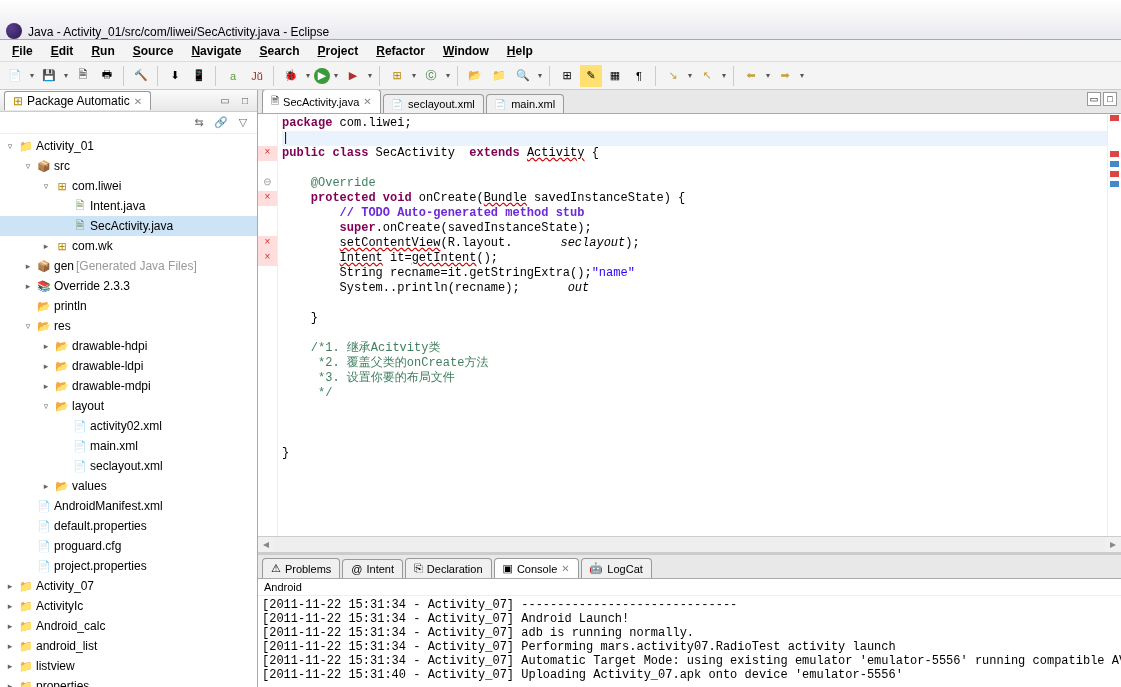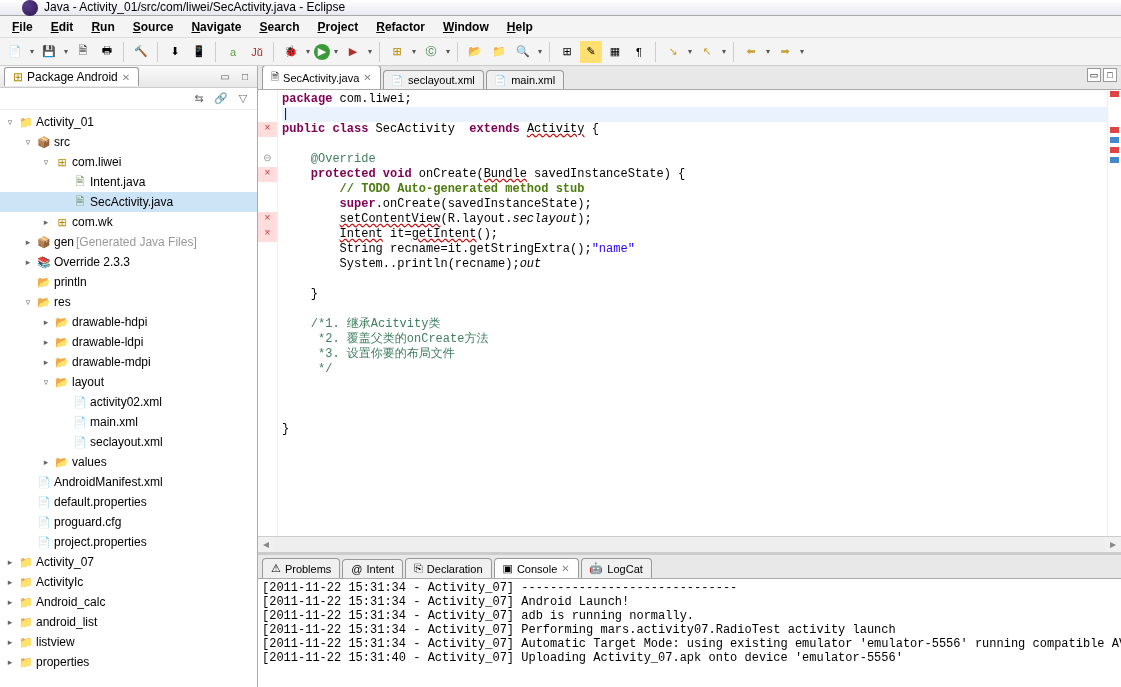--- a/index.html
+++ b/index.html
@@ -1,17 +1,17 @@
 <!DOCTYPE html>
 <html><head>
 <meta charset="utf-8">
 <style>
 * { box-sizing: border-box; margin: 0; padding: 0; }
 body { font-family: "Segoe UI", Tahoma, sans-serif; font-size: 12px; background: #f0f0f0; width: 1121px; height: 687px; overflow: hidden; display: flex; flex-direction: column; }
-.titlebar { background: linear-gradient(#fff, #e8e8f0); border-bottom: 1px solid #aaa; height: 16px; display: flex; align-items: flex-start; padding: 0 22px; gap: 6px; }
+.titlebar { background: linear-gradient(#fff, #e8e8f0); border-bottom: 1px solid #aaa; height: 40px; display: flex; align-items: flex-end; padding: 0 6px; gap: 6px; }
 .titlebar .eclipse-icon { width: 16px; height: 16px; border-radius: 50%; background: radial-gradient(circle at 30% 30%, #5a3c8f, #2a1a4a); }
 .menubar { background: #f4f4f4; height: 22px; display: flex; align-items: center; padding: 0 4px; gap: 2px; border-bottom: 1px solid #ddd; }
 .menubar span { padding: 2px 8px; cursor: default; font-weight: bold; }
 .menubar span u { text-decoration: underline; }
 .toolbar { background: #f4f4f4; height: 28px; display: flex; align-items: center; padding: 2px 4px; gap: 2px; border-bottom: 1px solid #ccc; flex-wrap: nowrap; overflow: hidden; }
 .toolbar .tbtn { width: 22px; height: 22px; display: flex; align-items: center; justify-content: center; border: 1px solid transparent; cursor: pointer; font-size: 11px; }
 .toolbar .tsep { width: 2px; height: 20px; border-left: 1px solid #ccc; margin: 0 3px; }
 .toolbar .dropdown { width: 8px; font-size: 8px; color: #555; }
 .main { flex: 1; display: flex; overflow: hidden; }
 .sidebar { width: 258px; background: #fff; border-right: 1px solid #aaa; display: flex; flex-direction: column; }
@@ -32,23 +32,23 @@
 .editor-tab.active { background: #fff; }
 .editor-tab .close { font-size: 10px; color: #888; }
 .editor-tabs .minmax { position: absolute; right: 4px; top: 2px; display: flex; gap: 2px; }
 .editor-tabs .minmax div { width: 14px; height: 14px; border: 1px solid #999; font-size: 9px; display:flex;align-items:center;justify-content:center; cursor:pointer; background:#fff; }
 .editor-area { flex: 1; background: #fff; display: flex; overflow: hidden; position: relative; }
 .gutter { width: 20px; background: #fff; border-right: 1px solid #eee; padding-top: 2px; }
 .gutter div { height: 15px; font-size: 10px; text-align: center; }
 .code { flex: 1; font-family: Consolas, "Courier New", monospace; font-size: 12px; line-height: 15px; padding: 2px 0 2px 4px; white-space: pre; overflow: auto; }
 .code .kw { color: #7f0055; font-weight: bold; }
 .code .cm { color: #3f7f5f; }
-.code .todo { color: #4d7c0f; font-weight: bold; }
+.code .todo { color: #6d28d9; font-weight: bold; }
 .code .str { color: #2a00ff; }
-.code .it { font-style: italic; }
+.code .it { font-style: italic; margin-left: 48px; }
 .code .err { text-decoration: underline wavy #cc0000; }
 .code .cursor-line { background: #eaf2fd; display: inline-block; width: 100%; }
 .ruler { width: 14px; background: #fff; border-left: 1px solid #eee; }
 .ruler div { height: 6px; margin: 1px 2px; }
 .hscroll { height: 16px; background: #f0f0f0; border-top: 1px solid #ccc; display:flex; }
 .hscroll .track { flex:1; background:#eee; position:relative; }
 .bottom-panel { height: 135px; border-top: 3px solid #ccc; background: #fff; display: flex; flex-direction: column; }
 .bottom-tabs { height: 24px; background: #e8e8e8; display: flex; align-items: flex-end; padding: 0 4px; border-bottom: 1px solid #aaa; }
 .bottom-tab { background: #f0f0f0; border: 1px solid #999; border-bottom: none; border-radius: 4px 4px 0 0; padding: 3px 8px; display: flex; align-items: center; gap: 4px; font-size: 11px; margin-right: 2px; cursor: pointer; }
 .bottom-tab.active { background: #fff; }
@@ -125,21 +125,21 @@
   <div class="tbtn" style="color:#c9a030">➡</div>
     <div class="tbtn dropdown">▾</div>
 </div>
 
 <div class="main">
 
   <div class="sidebar">
     <div class="view-header">
       <div class="vtab">
         <span style="color:#b58900">⊞</span>
-        <span>Package Android</span>
+        <span>Package Automatic</span>
         <span style="font-size:10px;color:#888">✕</span>
       </div>
       <div class="spacer"></div>
       <div class="vbtn">▭</div>
       <div class="vbtn">□</div>
     </div>
     <div class="view-toolbar">
       <div class="vt">⇆</div>
       <div class="vt">🔗</div>
       <div class="vt">▽</div>
@@ -367,20 +367,21 @@
           <div class="bottom-tab active">
             <span style="font-size: 11px;">▣</span>
             <span>Console</span>
             <span style="font-size: 10px; color: rgb(136, 136, 136);">✕</span>
           </div>
           <div class="bottom-tab">
             <span style="font-size: 11px;">🤖</span>
             <span>LogCat</span>
           </div>
         </div>
+      <div class="console-title">Android</div>
       <div class="console-out" id="console-out">[2011-11-22 15:31:34 - Activity_07] ------------------------------
 [2011-11-22 15:31:34 - Activity_07] Android Launch!
 [2011-11-22 15:31:34 - Activity_07] adb is running normally.
 [2011-11-22 15:31:34 - Activity_07] Performing mars.activity07.RadioTest activity launch
 [2011-11-22 15:31:34 - Activity_07] Automatic Target Mode: using existing emulator 'emulator-5556' running compatible AVD '
 [2011-11-22 15:31:40 - Activity_07] Uploading Activity_07.apk onto device 'emulator-5556'</div>
     </div>
   </div>
 </div>
 

